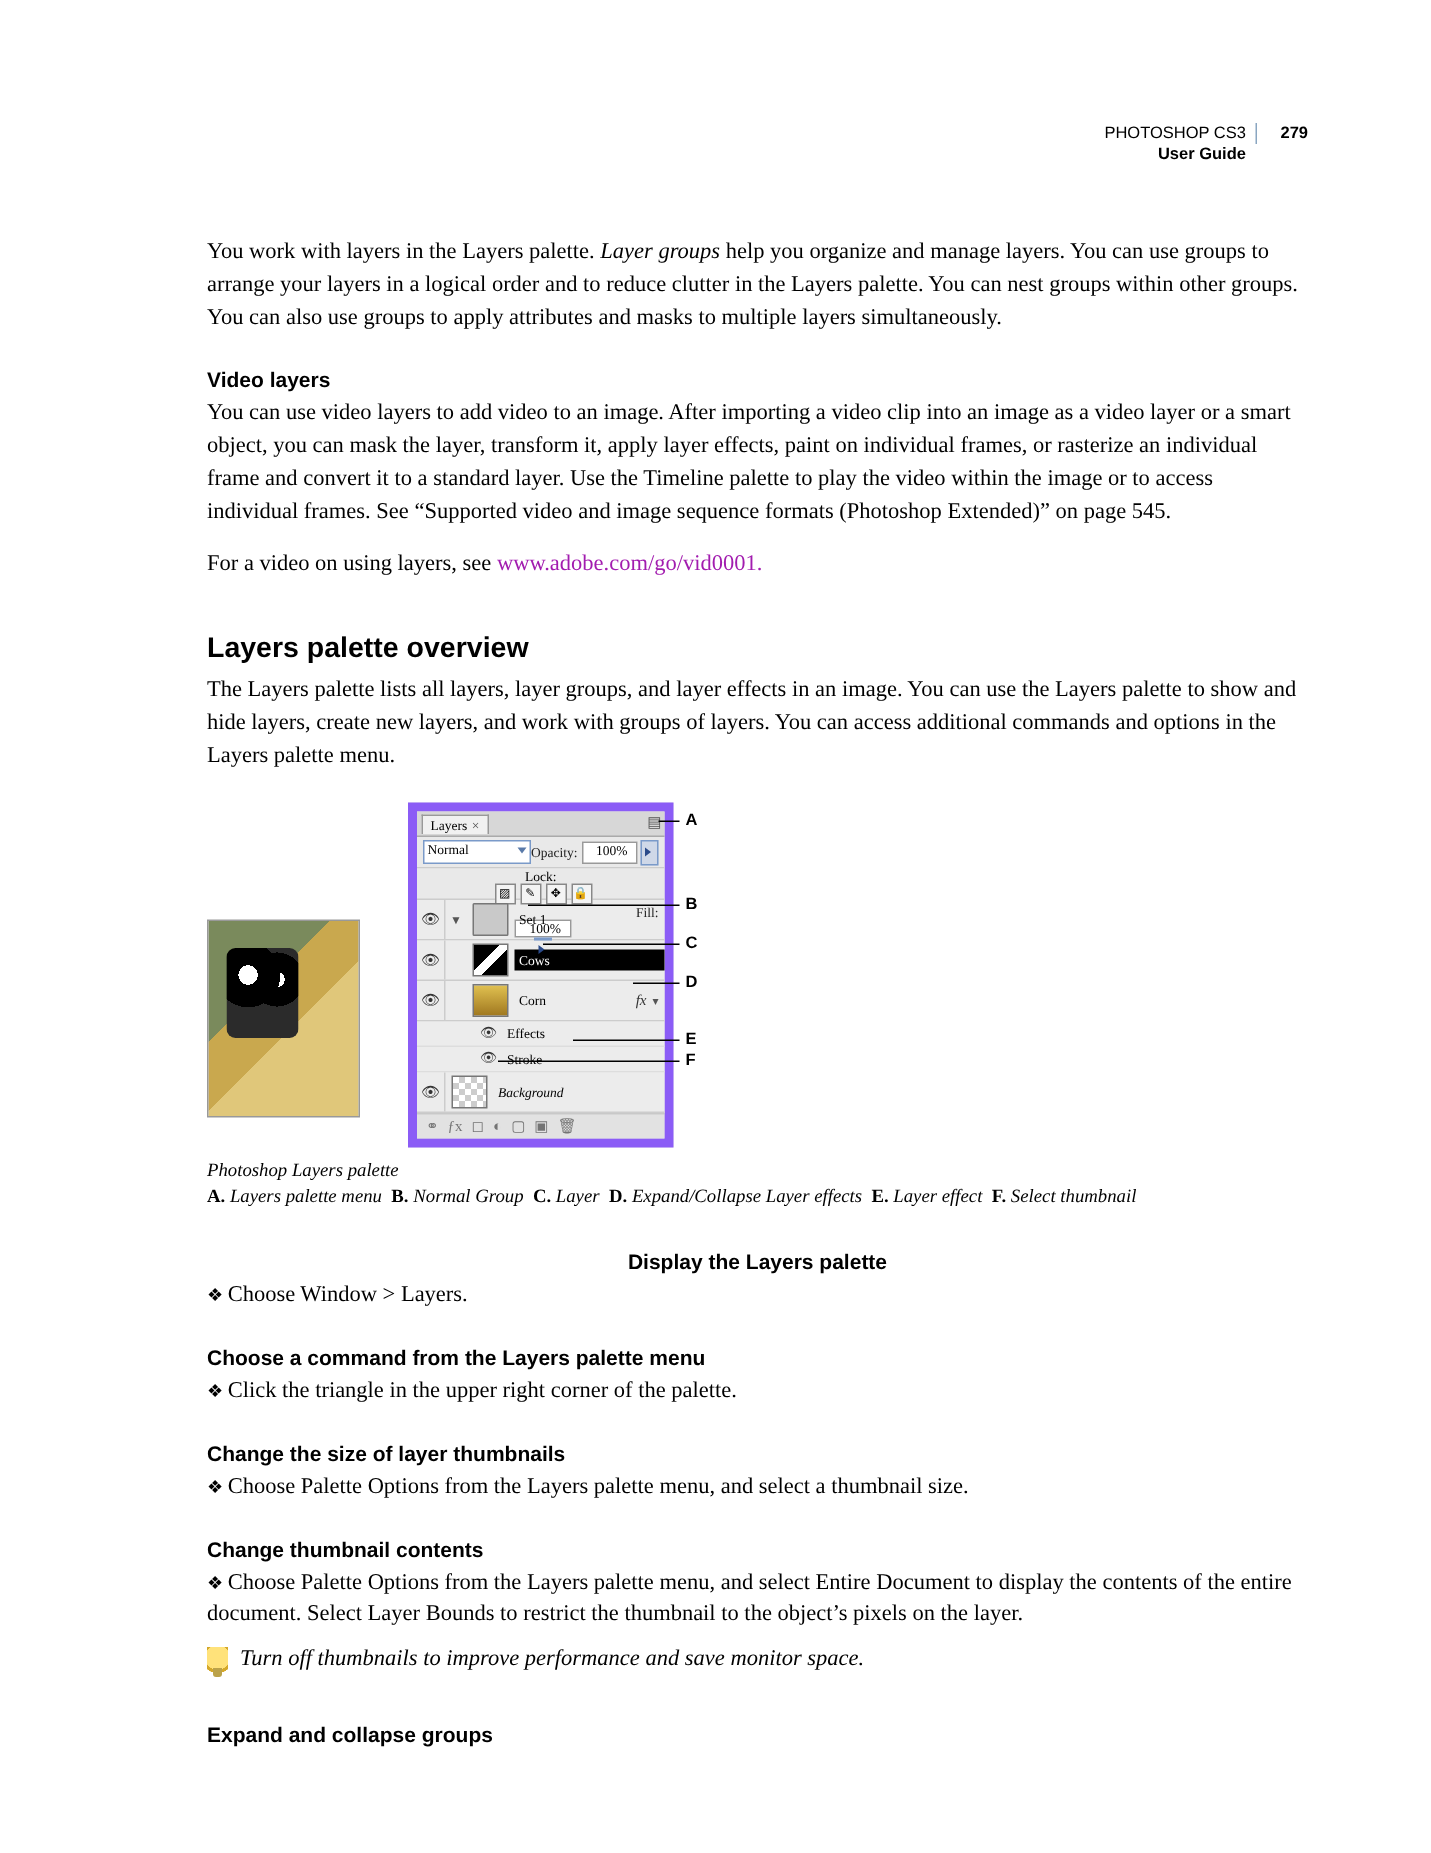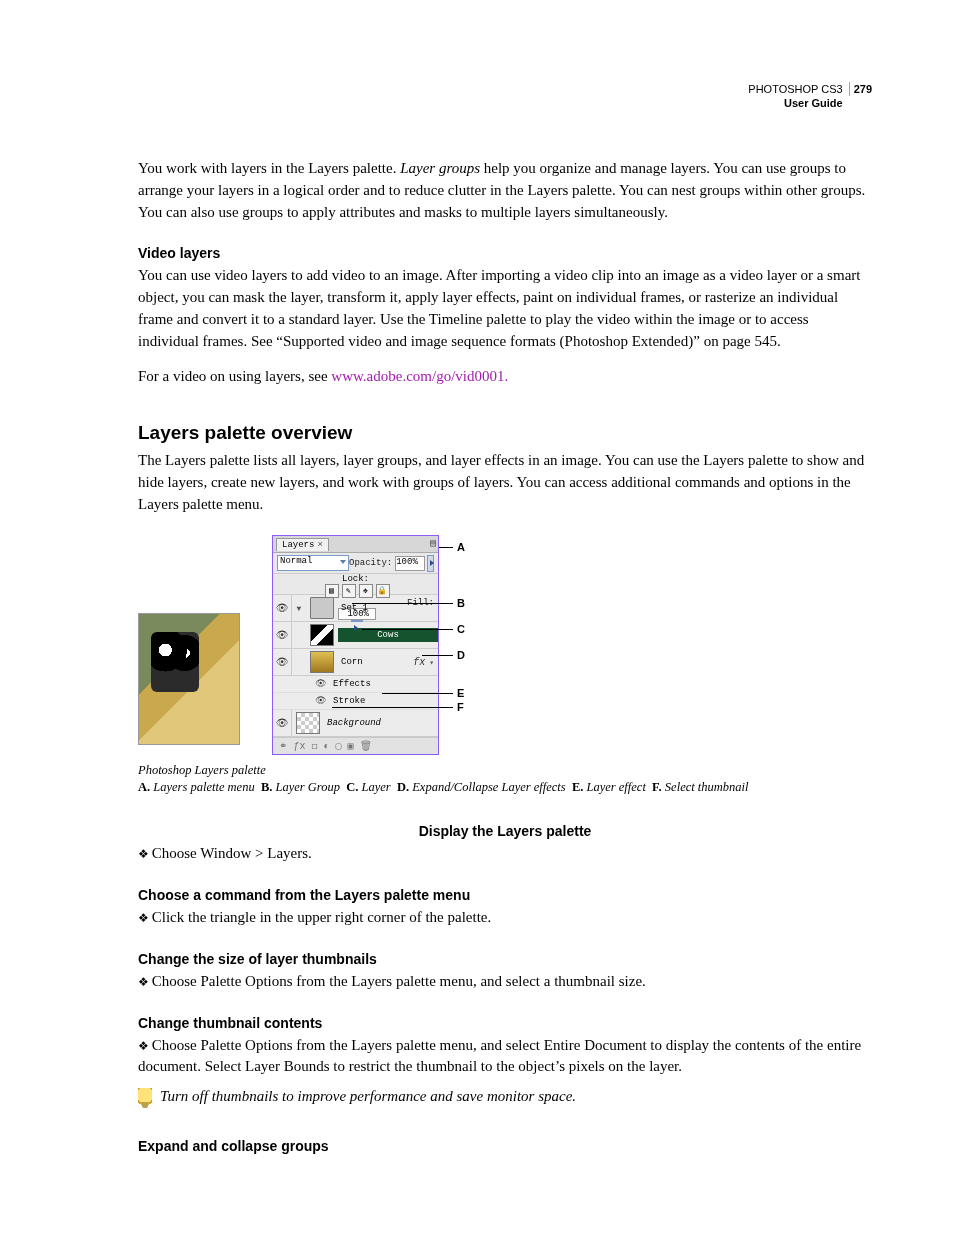--- a/index.html
+++ b/index.html
@@ -1,52 +1,52 @@
 <!DOCTYPE html>
 <html><head>
 <meta charset="utf-8">
 <style>
   body{margin:0;background:#fff;font-family:"Minion Pro","Times New Roman",Georgia,serif;color:#000;}
   .page{width:954px;height:1235px;margin:4px auto;position:relative;box-sizing:border-box;padding:78px 82px 40px 138px;}
   .hdr{position:absolute;top:78px;right:82px;font-family:"Myriad Pro","Segoe UI",Arial,sans-serif;font-size:11px;text-align:right;line-height:1.3;}
   .hdr-line{display:flex;align-items:flex-start;}
   .hdr-text{text-align:right;padding-right:6px;}
-  .hdr-num{font-weight:700;border-left:1.5px solid #8aa6c1;padding-left:4px;}
+  .hdr-num{font-weight:700;border-left:1.5px solid #8aa6c1;padding-left:16px;}
   .content{margin-top:76px;}
   p{margin:0;font-size:15px;line-height:1.45;}
   .para{margin-bottom:14px;}
   .ital{font-style:italic;}
   h3{font-family:"Myriad Pro","Segoe UI",Arial,sans-serif;font-weight:700;font-size:14px;margin:22px 0 4px;}
   h2{font-family:"Myriad Pro","Segoe UI",Arial,sans-serif;font-weight:700;font-size:19px;margin:34px 0 6px;}
   a.link{color:#a21caf;text-decoration:none;}
   .figwrap{margin-top:20px;display:flex;align-items:flex-start;}
   .photo{width:100px;height:130px;margin-top:78px;margin-right:32px;background:
     linear-gradient(135deg,#7a8a5c 0 35%,#c9a84e 35% 55%,#e0c77a 55% 100%);
     position:relative;border:1px solid #999;}
   .photo::before{content:"";position:absolute;left:12px;top:18px;width:48px;height:60px;background:
      radial-gradient(circle at 30% 30%,#fff 0 12%,#000 12% 40%,transparent 40%),
      radial-gradient(circle at 70% 35%,#fff 0 10%,#000 10% 35%,transparent 35%),
      #2b2b2b;border-radius:6px;}
-  .panel{position:relative;width:165px;background:#e9e9e9;border:1px solid #8b5cf6;font-family:Liberation Mono, monospace;font-size:9px;color:#000;}
+  .panel{position:relative;width:165px;background:#e9e9e9;border:6px solid #8b5cf6;font-family:Liberation Serif, serif;font-size:9px;color:#000;}
   .panel-tabbar{height:16px;background:#d7d7d7;border-bottom:1px solid #aaa;display:flex;align-items:center;padding-left:3px;position:relative;}
   .panel-tab{background:#f1f1f1;border:1px solid #999;border-bottom:none;padding:1px 5px;font-size:9px;}
   .tab-x{margin-left:3px;color:#555;}
   .panel-close{position:absolute;right:2px;top:1px;font-size:10px;color:#555;}
   .panel-row{display:flex;align-items:center;height:20px;padding:0 4px;border-bottom:1px solid #ccc;background:#e9e9e9;}
   .panel-select{flex:0 0 68px;height:14px;border:1px solid #7a9ac9;background:#fff;font-size:9px;padding-left:2px;position:relative;}
   .panel-select::after{content:"";position:absolute;right:2px;top:4px;border-left:3px solid transparent;border-right:3px solid transparent;border-top:4px solid #5a7aa9;}
   .field-lbl{margin-left:auto;font-size:9px;color:#222;}
   .pct{width:30px;height:13px;border:1px solid #999;background:#fff;font-size:9px;text-align:right;padding-right:6px;margin-left:3px;}
   .arrow-btn{width:10px;height:15px;background:#cfd8e8;border:1px solid #7a9ac9;margin-left:2px;position:relative;}
   .arrow-btn::after{content:"";position:absolute;left:2px;top:4px;border-top:3px solid transparent;border-bottom:3px solid transparent;border-left:4px solid #2a4a8a;}
   .lockrow{font-size:9px;flex-direction:column;}
   .lockicons{display:flex;gap:3px;margin-left:3px;}
   .lockicons span{width:12px;height:12px;border:1px solid #888;background:#f4f4f4;font-size:8px;text-align:center;line-height:12px;}
   .layer-row{display:flex;align-items:center;height:26px;border-bottom:1px solid #ccc;background:#ececec;}
-  .layer-row.sel .name{background:#14532d;color:#fff;text-align:center;}
+  .layer-row.sel .name{background:#000000;color:#fff;}
   .eye{width:18px;text-align:center;border-right:1px solid #ccc;height:100%;display:flex;align-items:center;justify-content:center;font-size:10px;color:#333;}
   .chev{width:14px;text-align:center;color:#555;font-size:8px;}
   .thumb{width:22px;height:20px;border:1px solid #777;margin:0 4px;background:#fff;}
   .thumb.folder{background:#c9c9c9;border-radius:1px;}
   .thumb.cow{background:linear-gradient(135deg,#000 0 40%,#fff 40% 60%,#000 60%);}
   .thumb.corn{background:linear-gradient(#e0c050,#a07820);}
   .thumb.bg{background:repeating-conic-gradient(#ccc 0 25%,#fff 0 50%) 0 0/8px 8px;}
   .name{flex:1;padding:2px 3px;font-size:9px;}
   .fx{font-style:italic;font-size:10px;margin-right:4px;color:#333;}
   .fx-chev{font-size:8px;color:#555;margin-right:4px;}
@@ -178,21 +178,21 @@
       <div class="callout-line" style="top:172px;left:60px;width:121px;"></div>
           <div class="callout" style="top:166px;left:185px;">F</div>
       </div>
     </div>
 
     <div class="caption">
       <div class="title">Photoshop Layers palette</div>
     </div>
     <div class="caption-legend">
       <b>A. </b><span>Layers palette menu</span>&nbsp;
-      <b>B. </b><span>Layer Group</span>&nbsp;
+      <b>B. </b><span>Normal Group</span>&nbsp;
       <b>C. </b><span>Layer</span>&nbsp;
       <b>D. </b><span>Expand/Collapse Layer effects</span>&nbsp;
       <b>E. </b><span>Layer effect</span>&nbsp;
       <b>F. </b><span>Select thumbnail</span>
     </div>
 
     <h3 style="margin-top:28px;text-align:center;">Display the Layers palette</h3>
     <p class="bullet">Choose Window &gt; Layers.</p>
 
     <h3>Choose a command from the Layers palette menu</h3>

